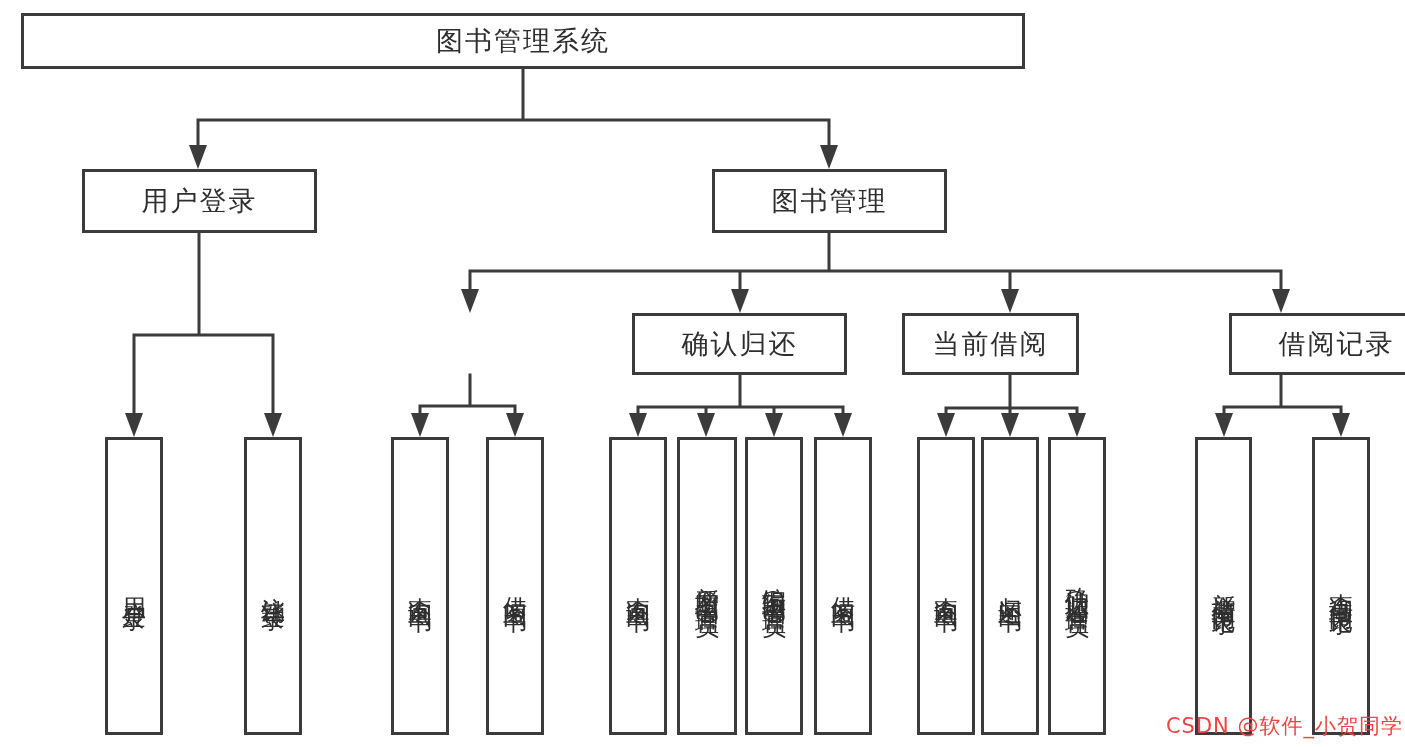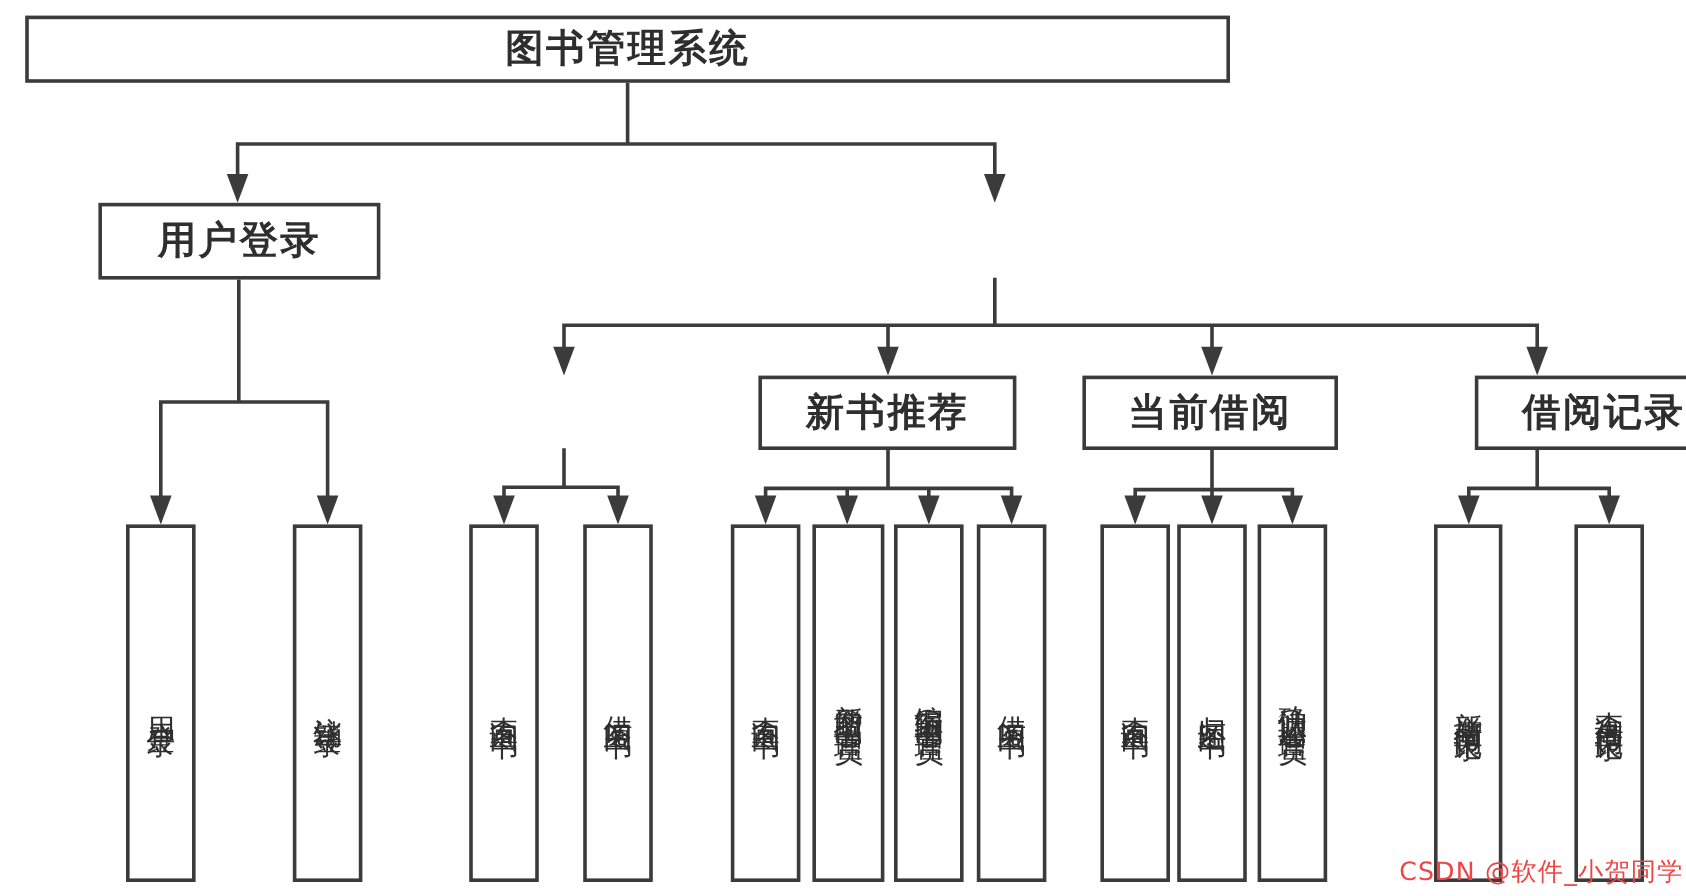--- a/index.html
+++ b/index.html
@@ -20,21 +20,21 @@
     position: absolute;
     box-sizing: border-box;
     border: 3px solid #3b3b3b;
     background: #ffffff;
     display: flex;
     align-items: center;
     justify-content: center;
     color: #2e2e2e;
     text-align: center;
   }
-  .h { font-size: 32px; letter-spacing: 2px; font-weight: bold; }
+  .h { font-size: 27px; letter-spacing: 2px; }
   .v span {
     writing-mode: vertical-rl;
     text-orientation: mixed;
     font-size: 24px;
     letter-spacing: 4px;
     line-height: 1;
   }
   .watermark {
     position: absolute;
     right: 2px;
@@ -93,25 +93,28 @@
     </g>
   </svg>
 
   <div class="node h" style="left:21px; top:13px; width:1004px; height:56px;">
     <span>图书管理系统</span>
   </div>
 
   <div class="node h" style="left:82px; top:169px; width:235px; height:64px;">
     <span>用户登录</span>
   </div>
+  <div class="node h" style="left:712px; top:169px; width:235px; height:64px;">
+    <span>图书管理</span>
+  </div>
 
   <div class="node h" style="left:632px; top:313px; width:215px; height:62px;">
-    <span>新书推荐</span>
+    <span>确认归还</span>
   </div>
-  <div class="node h" style="left:902px; top:313px; width:213px; height:62px;">
+  <div class="node h" style="left:902px; top:313px; width:177px; height:62px;">
     <span>当前借阅</span>
   </div>
   <div class="node h" style="left:1229px; top:313px; width:215px; height:62px;">
     <span>借阅记录</span>
   </div>
 
   <div class="node v" style="left:105px; top:437px; width:58px; height:298px;">
     <span>用户登录</span>
   </div>
   <div class="node v" style="left:244px; top:437px; width:58px; height:298px;">

